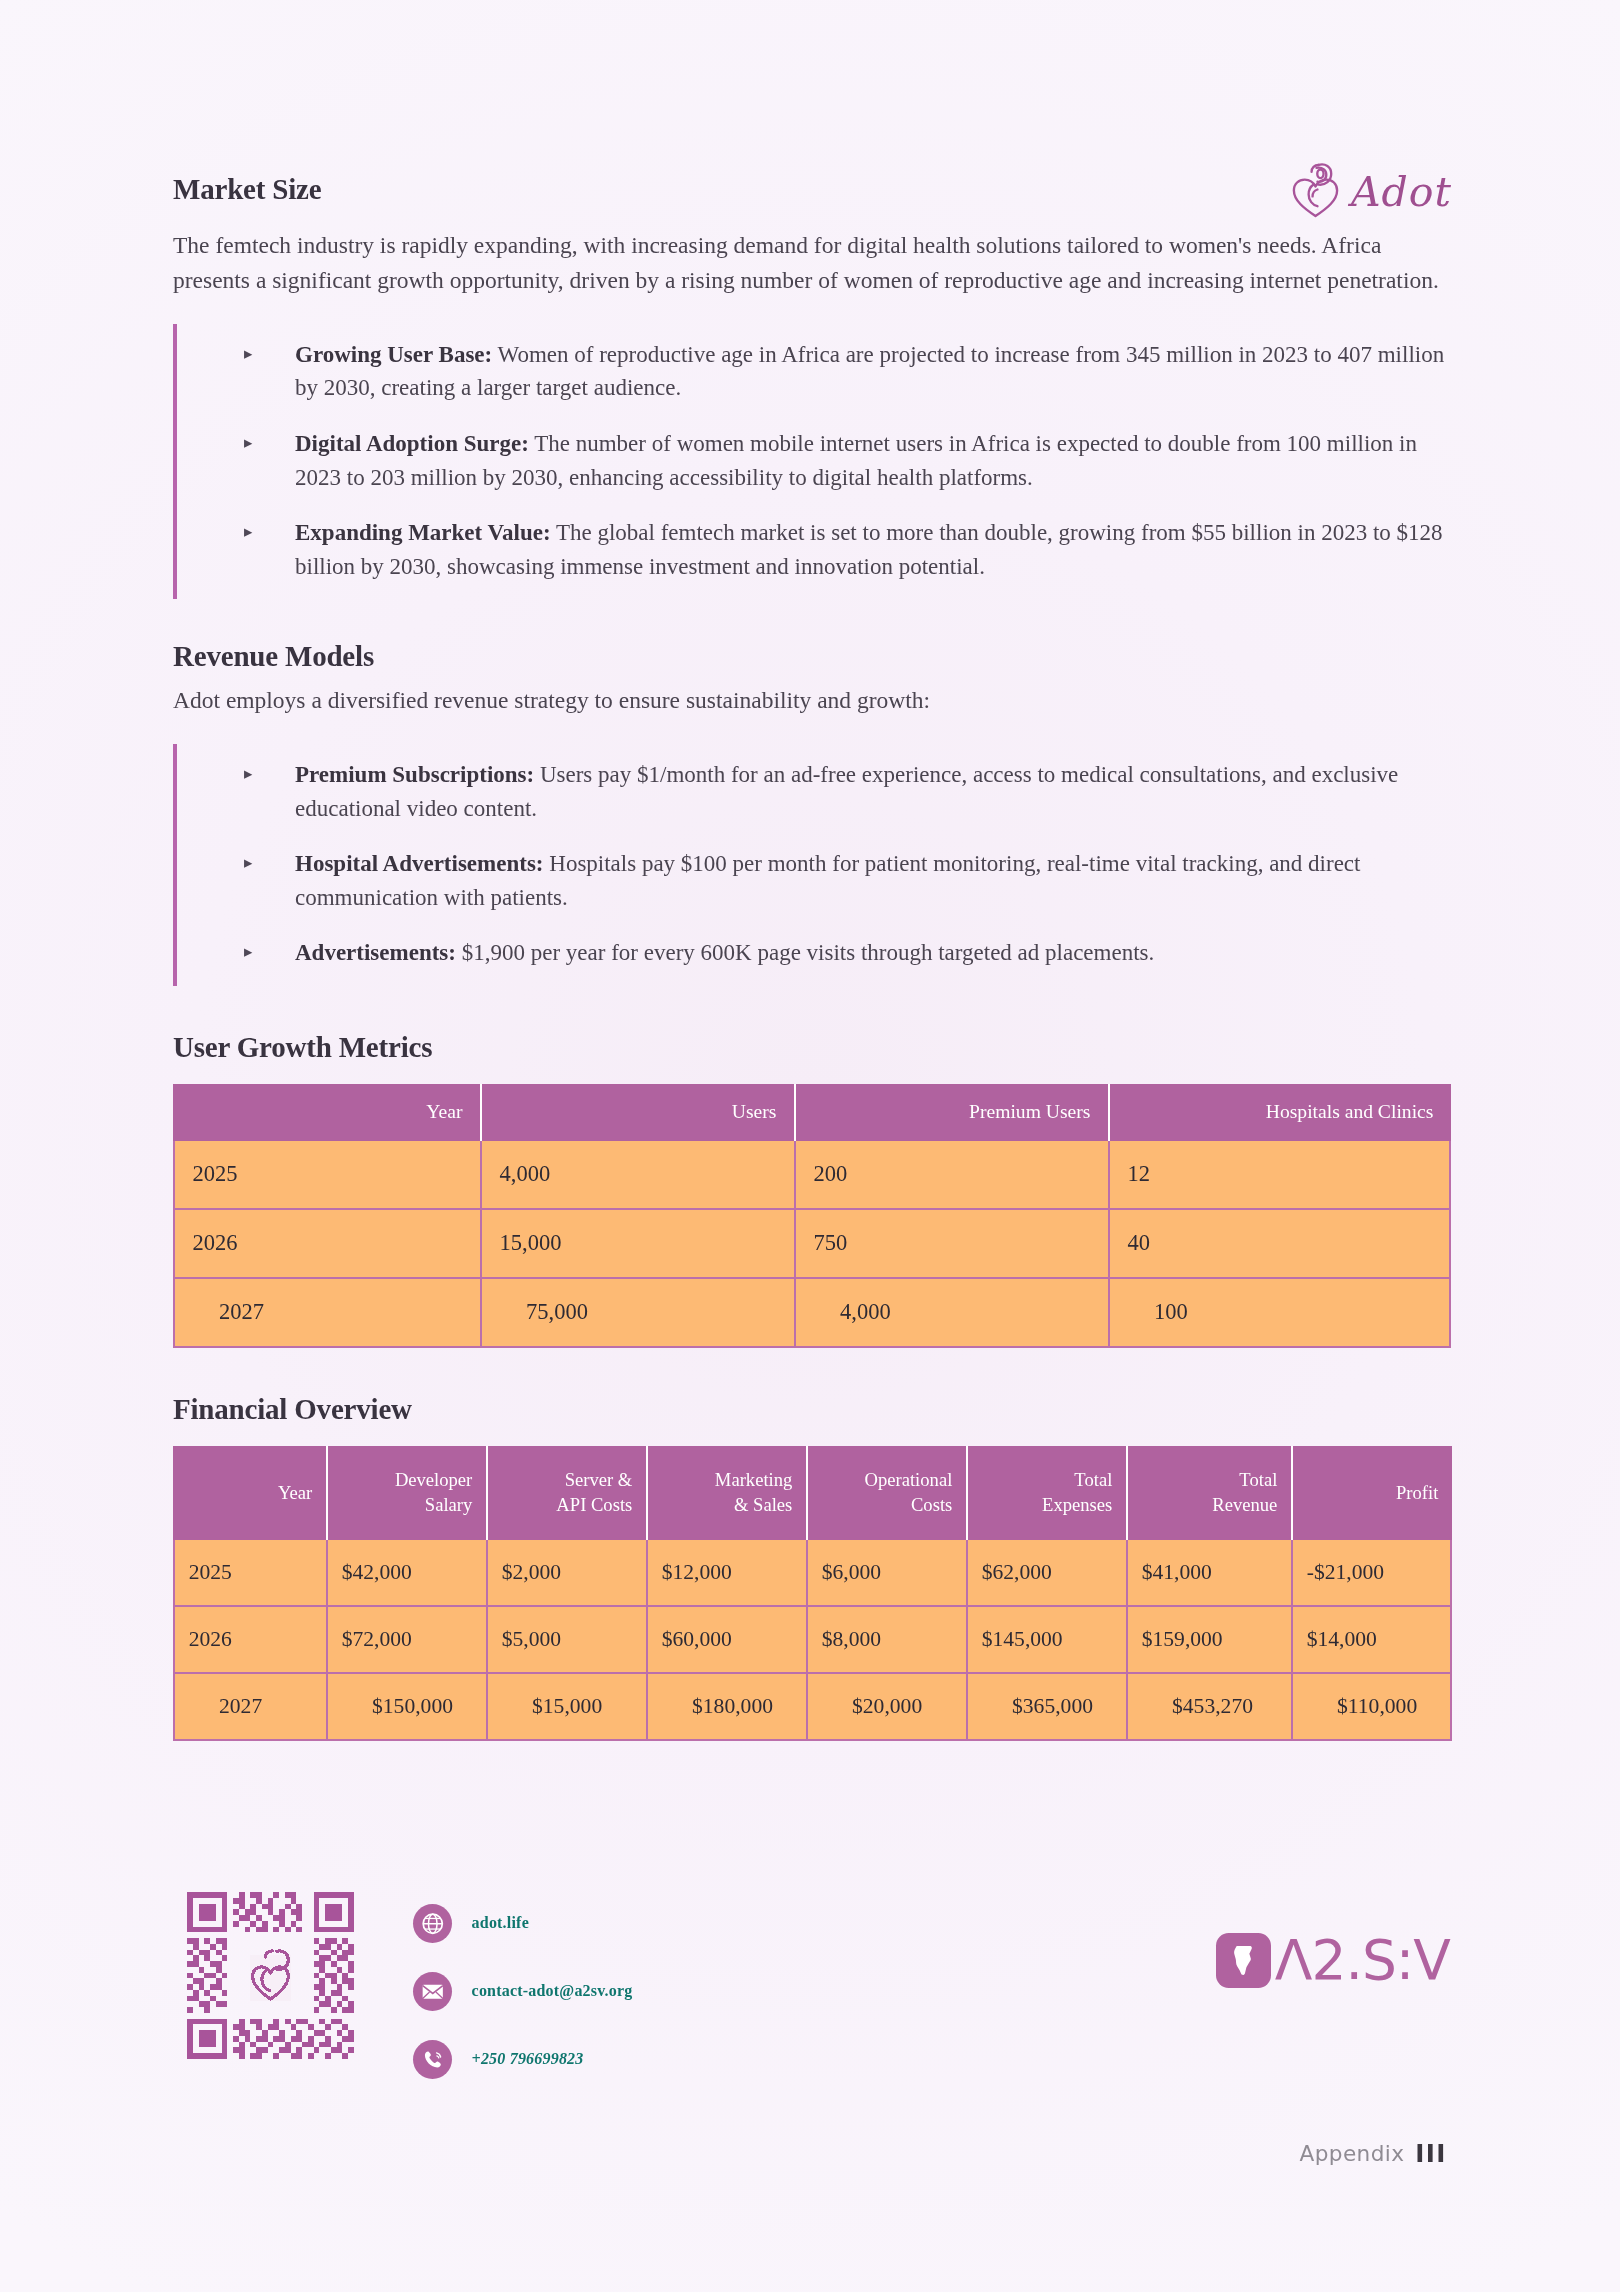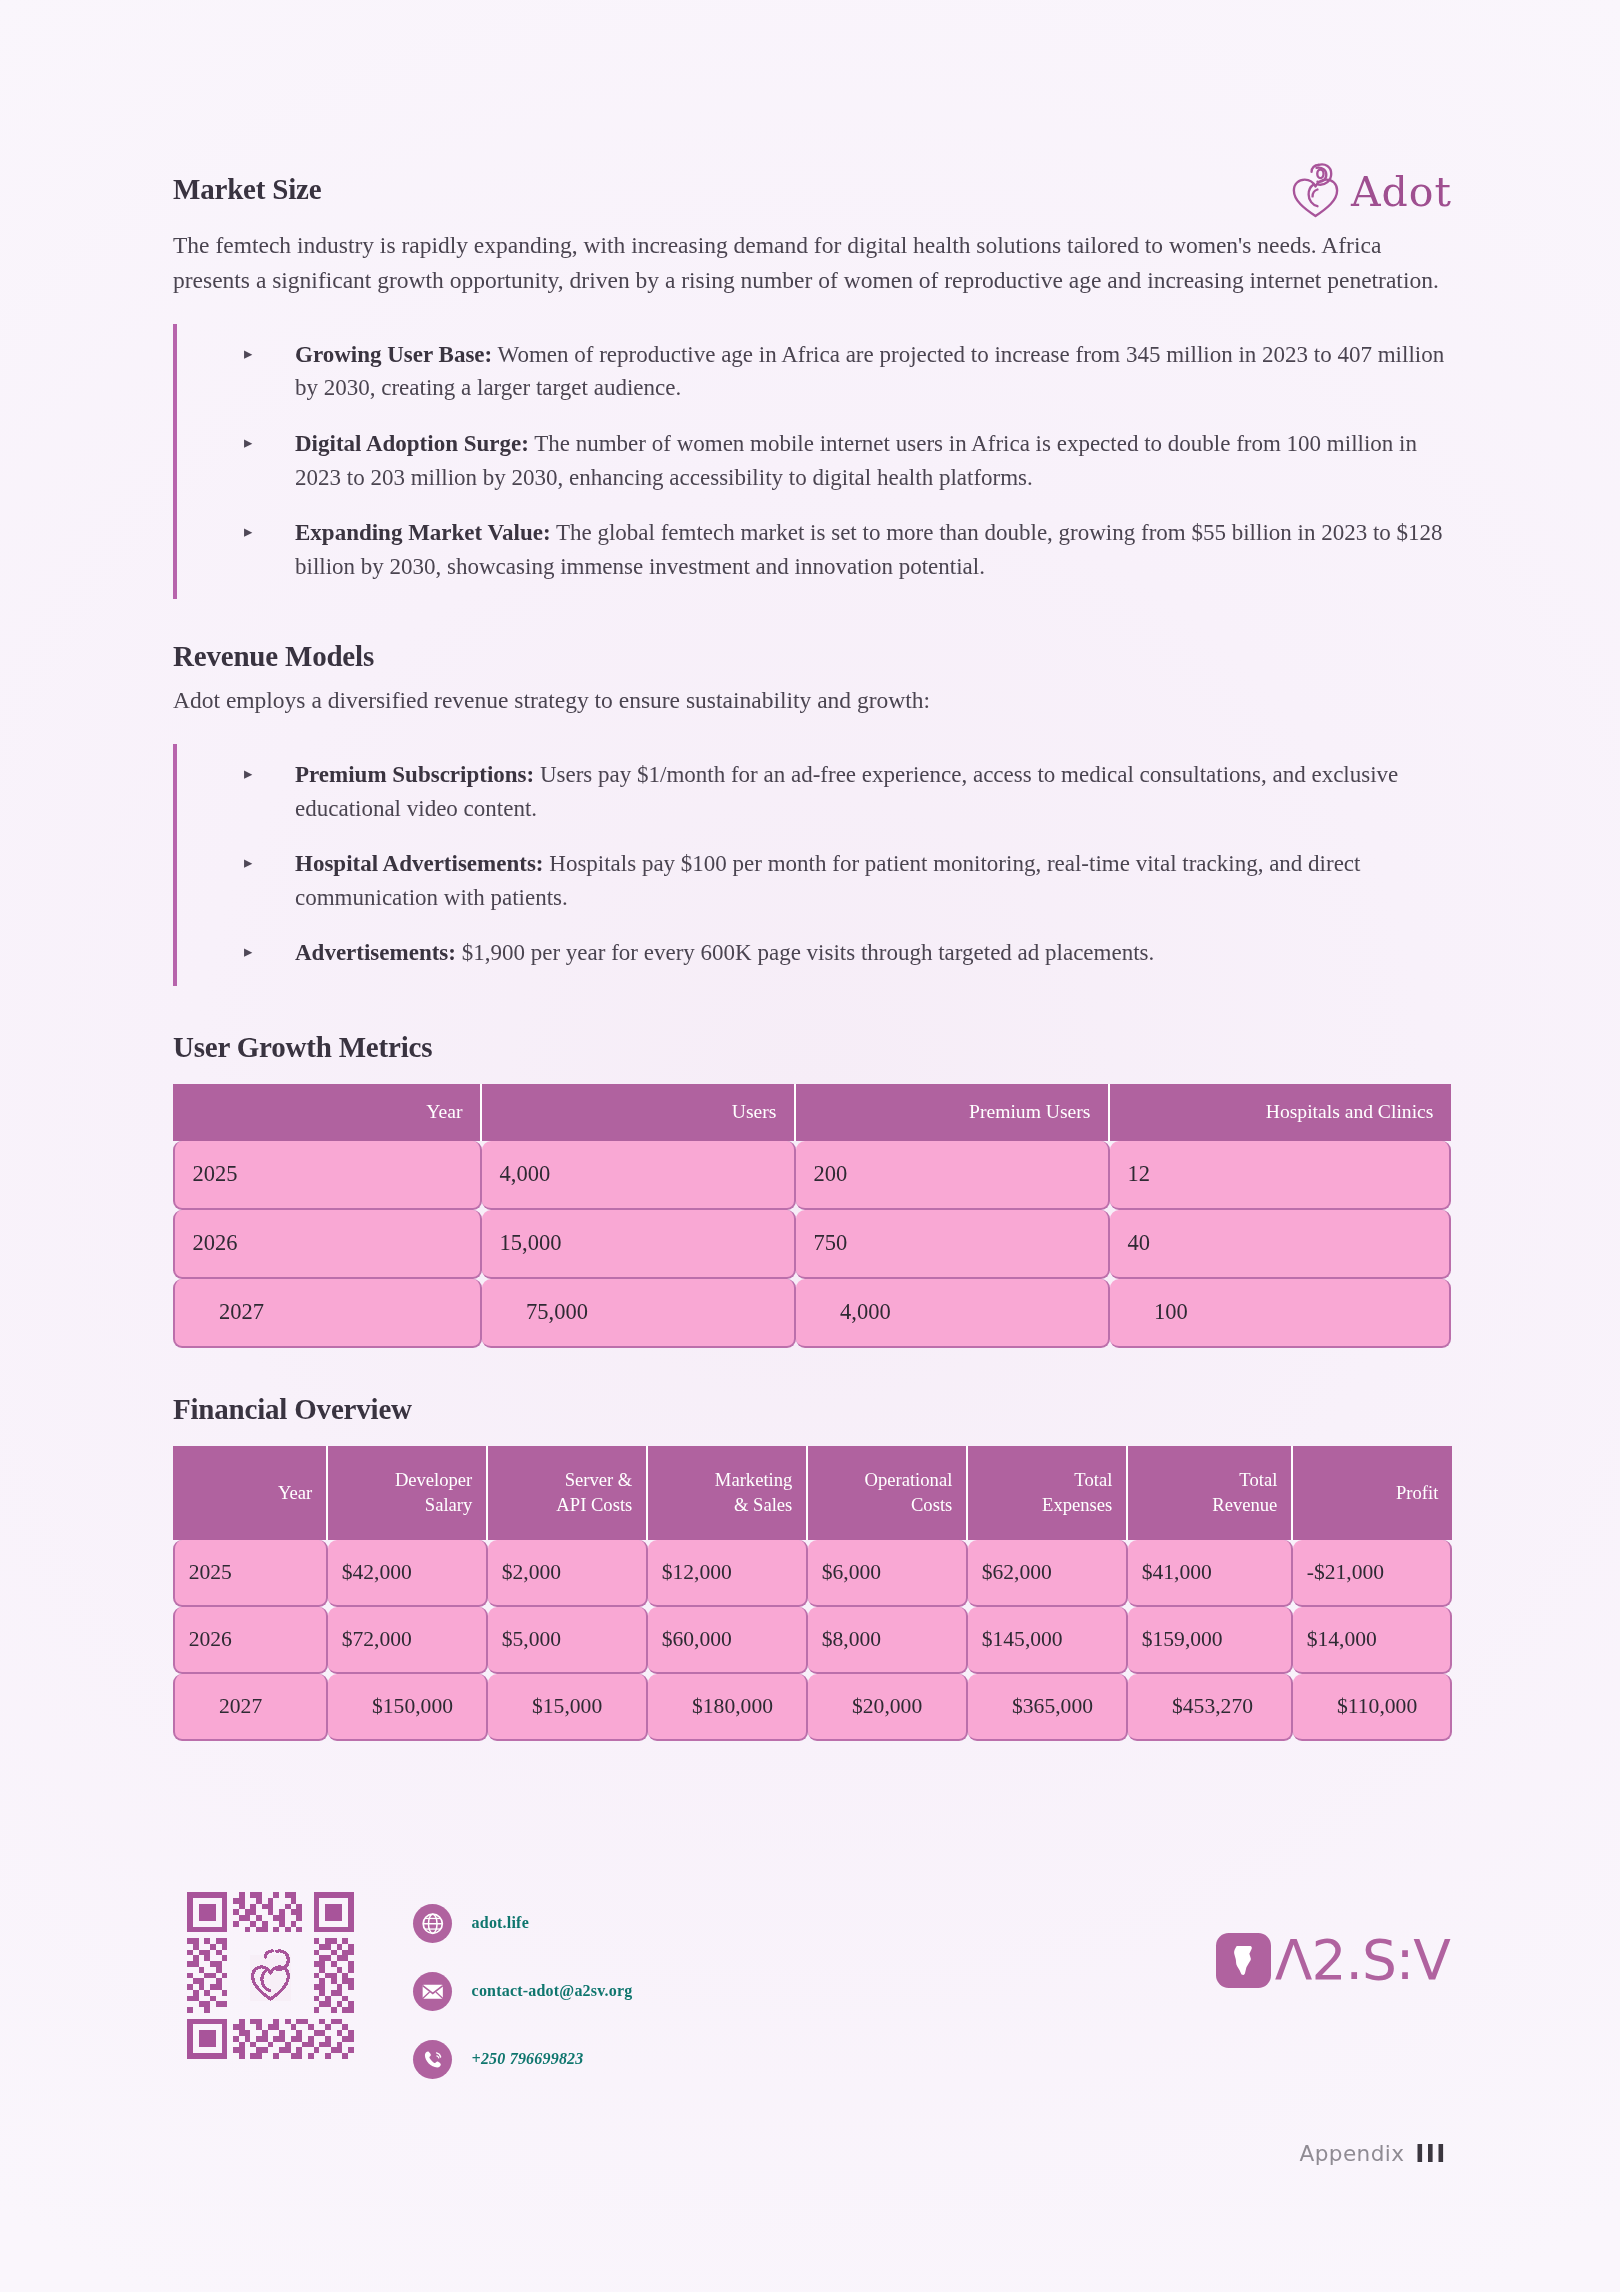--- a/index.html
+++ b/index.html
@@ -117,28 +117,27 @@
     font-size: 19.6px;
     text-align: right;
     vertical-align: middle;
     padding: 15.7px 17.6px;
     line-height: 1.32;
     border-right: 2px solid #ffffff;
   }
   table.dt thead th:last-child { border-right: none; }
 
   table.dt tbody td {
-    background: #f9a8d4;
+    background: #fdba74;
     color: #2e2a33;
     font-size: 22.5px;
     padding: 16.7px 17.6px;
     border-right: 2px solid #bb6fab;
     border-bottom: 2.9px solid #bb6fab;
     vertical-align: middle;
-    border-radius: 9px;
   }
   table.dt tbody tr td:first-child {
     border-left: 2.9px solid #bb6fab;
   }
   table.dt tbody tr:last-child td {
     border-bottom: 2.9px solid #bb6fab;
     padding-left: 44px;
   }
   table.dt tbody td:last-child {
     border-right: 2.9px solid #bb6fab;
@@ -178,20 +177,21 @@
   .adot-logo {
     position: absolute;
     right: 0;
     top: -13.7px;
     display: flex;
     align-items: center;
     gap: 7.8px;
   }
   .adot-word {
     font-family: "DejaVu Serif", serif;
+    font-style: italic;
     font-size: 41px;
     color: #9f4f90;
     letter-spacing: 1px;
   }
 
   
   .footer {
     position: absolute;
     left: 173px;
     top: 1892px;

